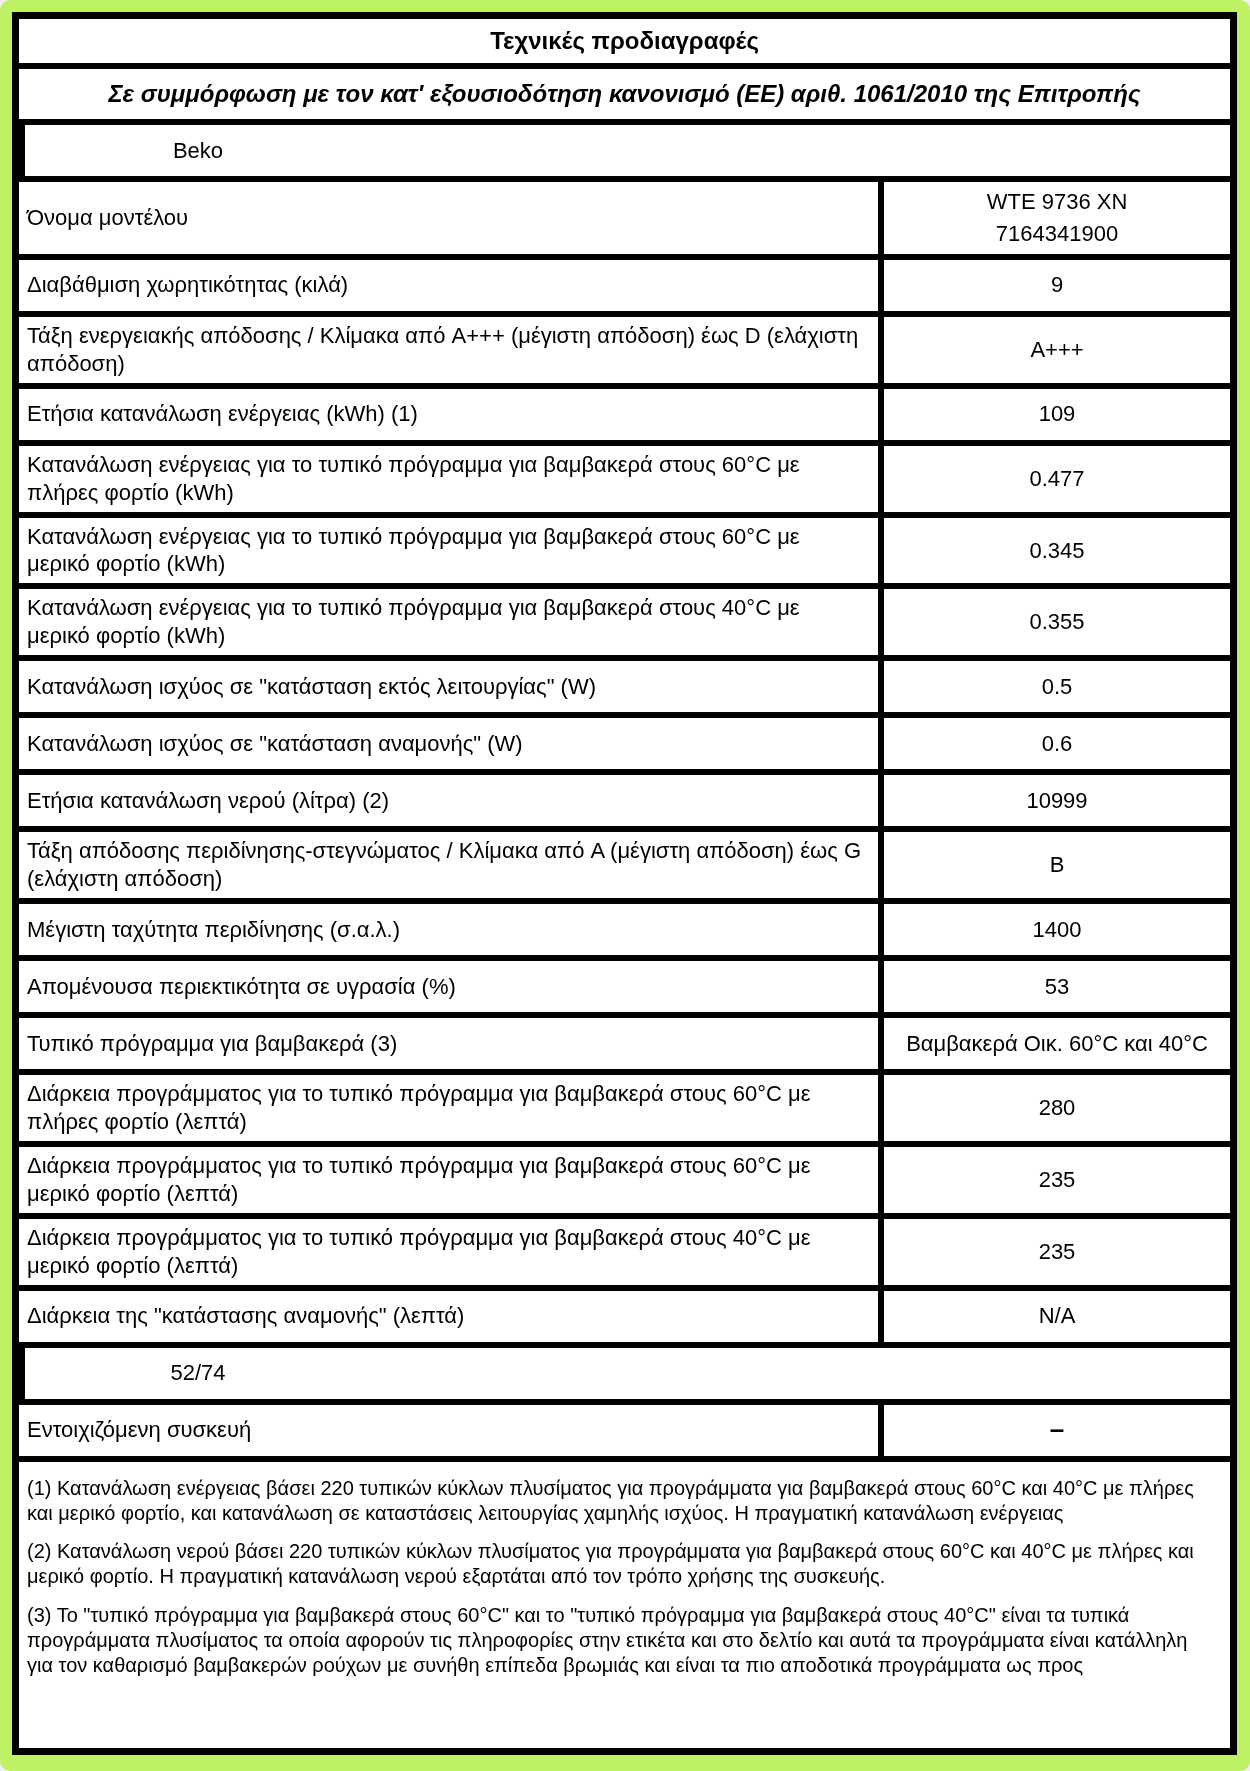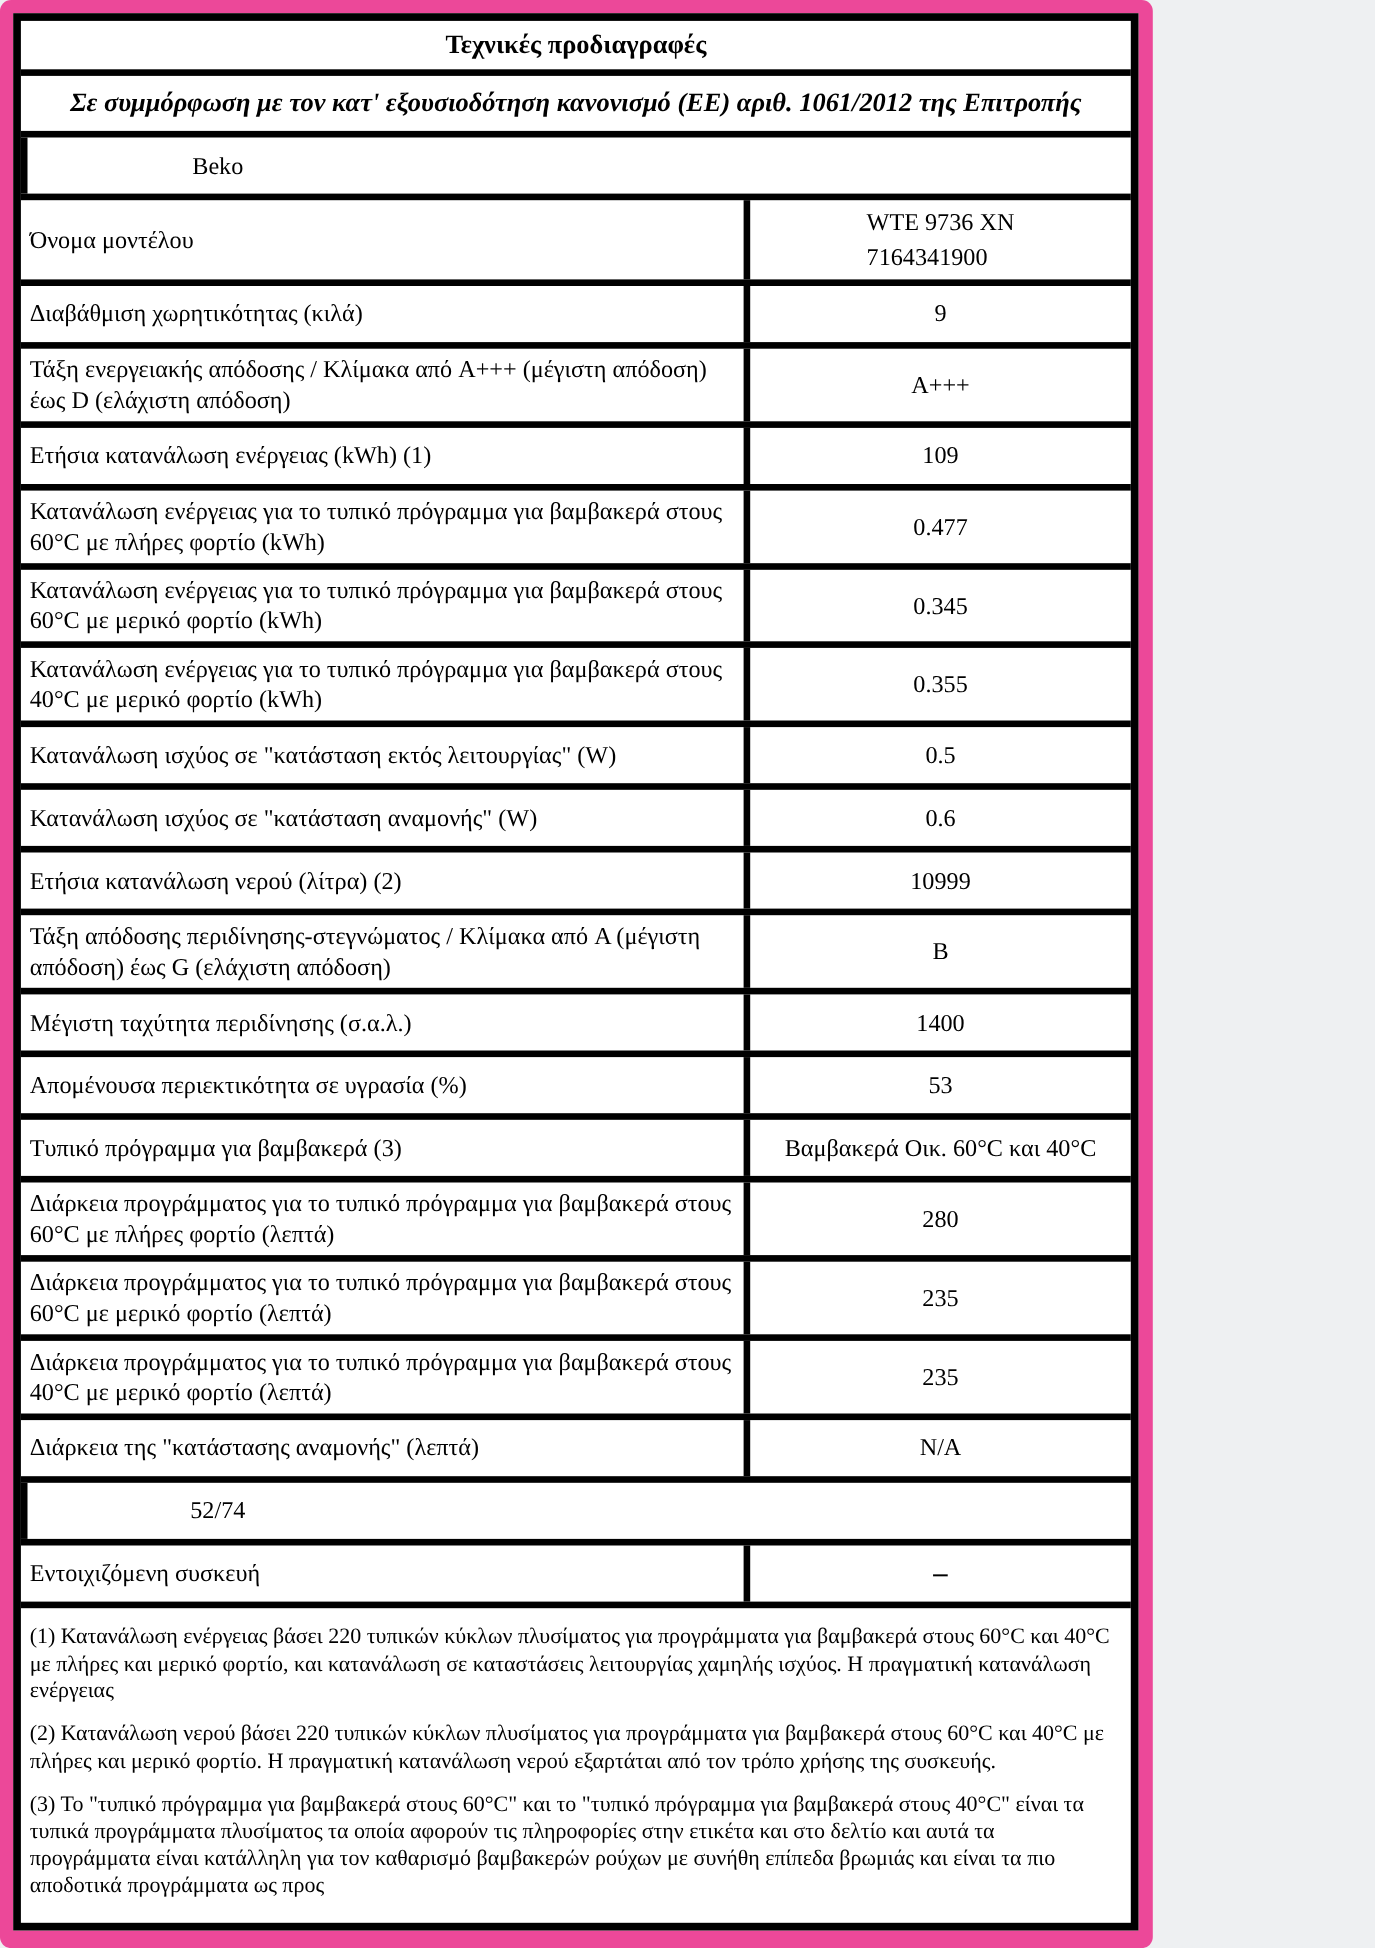--- a/index.html
+++ b/index.html
@@ -3,27 +3,26 @@
 <meta charset="utf-8">
 <style>
   * { margin: 0; padding: 0; box-sizing: border-box; }
   html, body {
     width: 1250px;
     background: #eef0f2;
     font-family: "Liberation Sans", "DejaVu Sans", sans-serif;
     color: #000;
   }
   .page {
-    width: 1048px;
+    width: 1250px;
     height: 1771px;
-    background: #ec4899;
+    background: #bef264;
     border-radius: 10px;
     padding: 12px 13px 16px 12px;
     overflow: hidden;
-    font-family: Liberation Serif, serif;
   }
   .spec-table {
     width: 100%;
     height: 100%;
     border: 7px solid #000;
     display: flex;
     flex-direction: column;
     background: #fff;
   }
   .title-row {
@@ -55,20 +54,21 @@
     padding: 5px 10px 5px 8px;
     font-size: 22px;
     line-height: 1.27;
   }
   .cell-value {
     flex: 0 0 352px;
     border-left: 6px solid #000;
     display: flex;
     align-items: center;
     justify-content: center;
+    text-align: center;
     padding: 4px 4px;
     font-size: 22px;
     line-height: 1.45;
     white-space: pre-line;
   }
   .spec-row:last-of-type .cell-value {
     font-weight: bold;
     font-size: 26px;
   }
   .footnotes {
@@ -84,21 +84,21 @@
 <body>
 
 <div class="page">
   <div class="spec-table">
 
     <div class="title-row">
       <span>Τεχνικές προδιαγραφές</span>
     </div>
 
     <div class="subtitle-row">
-      <span>Σε συμμόρφωση με τον κατ' εξουσιοδότηση κανονισμό (ΕΕ) αριθ. 1061/2012 της Επιτροπής</span>
+      <span>Σε συμμόρφωση με τον κατ' εξουσιοδότηση κανονισμό (ΕΕ) αριθ. 1061/2010 της Επιτροπής</span>
     </div>
 
     <div id="spec-rows">
   <div class="spec-row">
     <div class="cell-value">Beko</div>
   </div>
 
   <div class="spec-row">
     <div class="cell-label">Όνομα μοντέλου</div>
     <div class="cell-value">WTE 9736 XN

